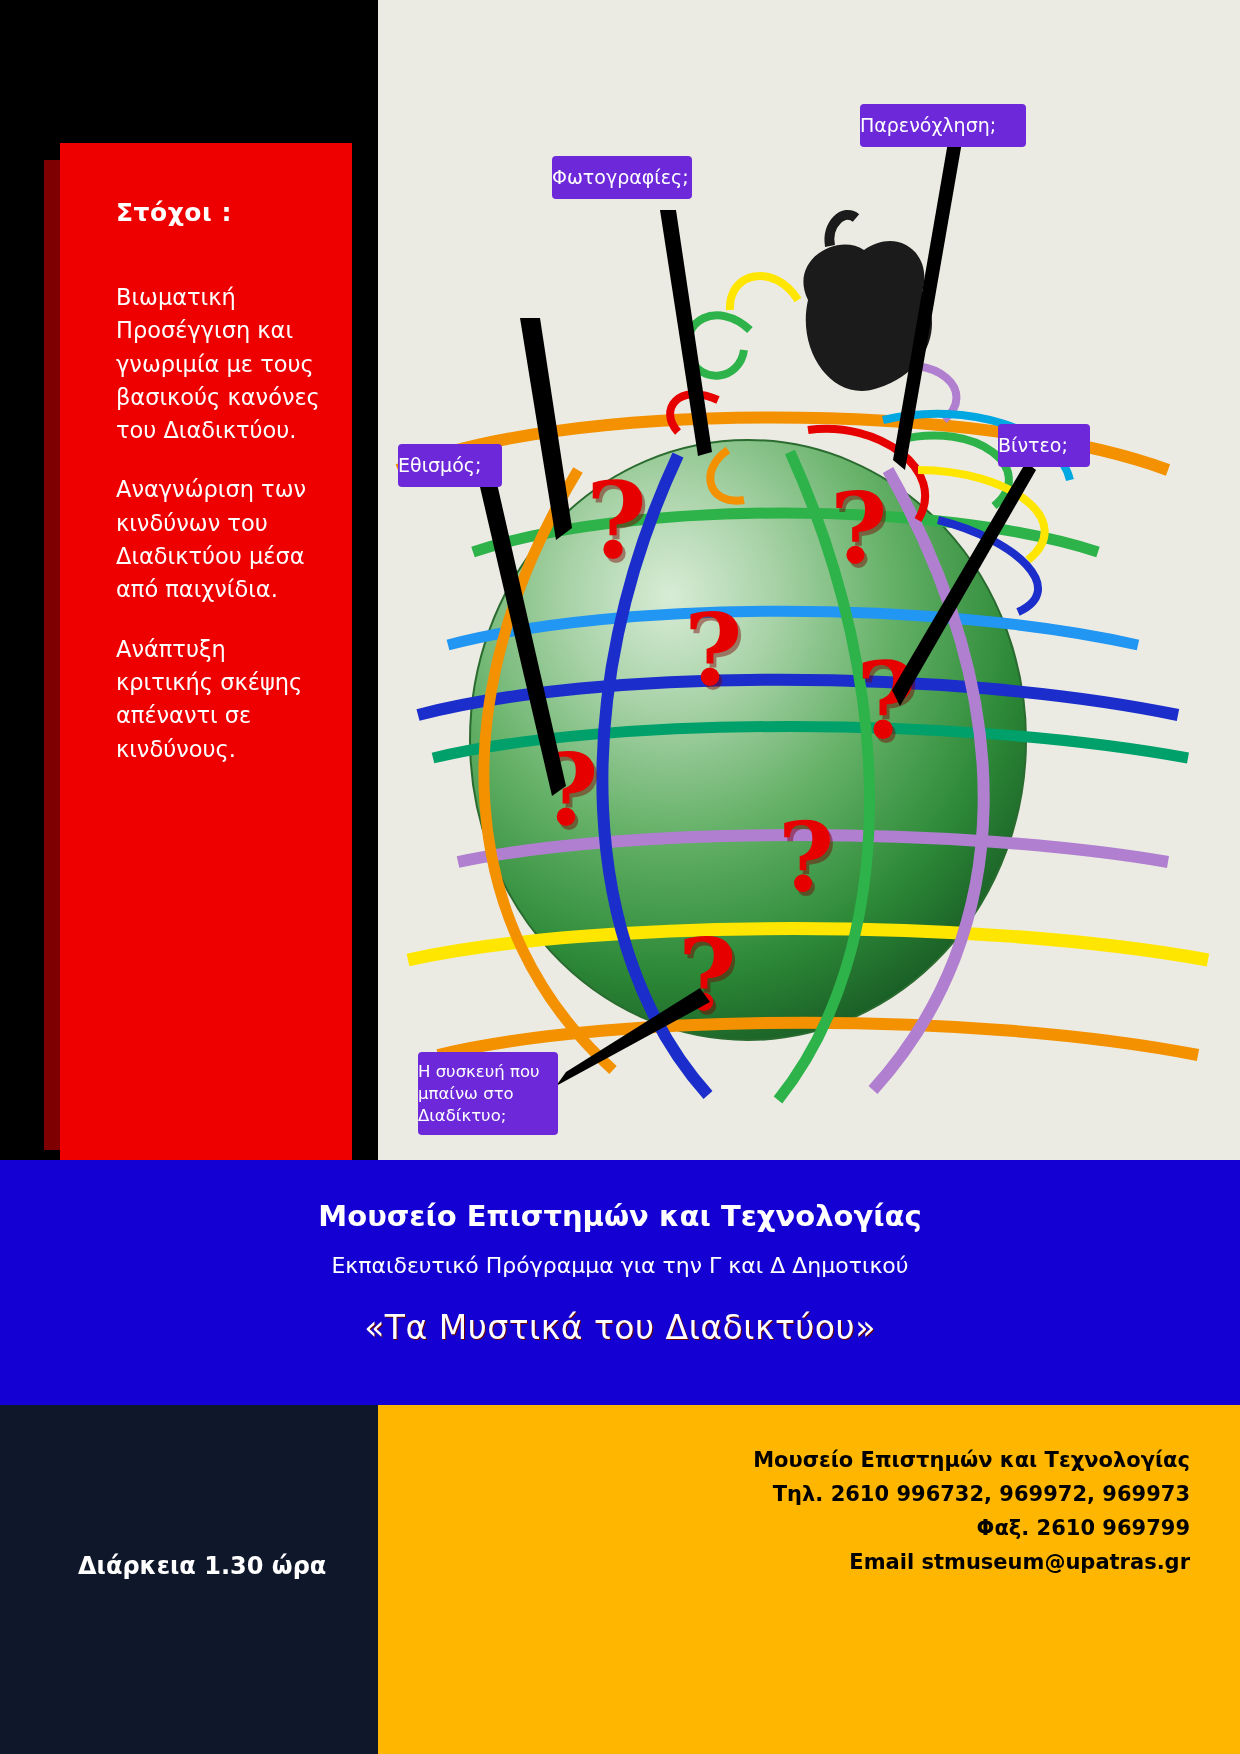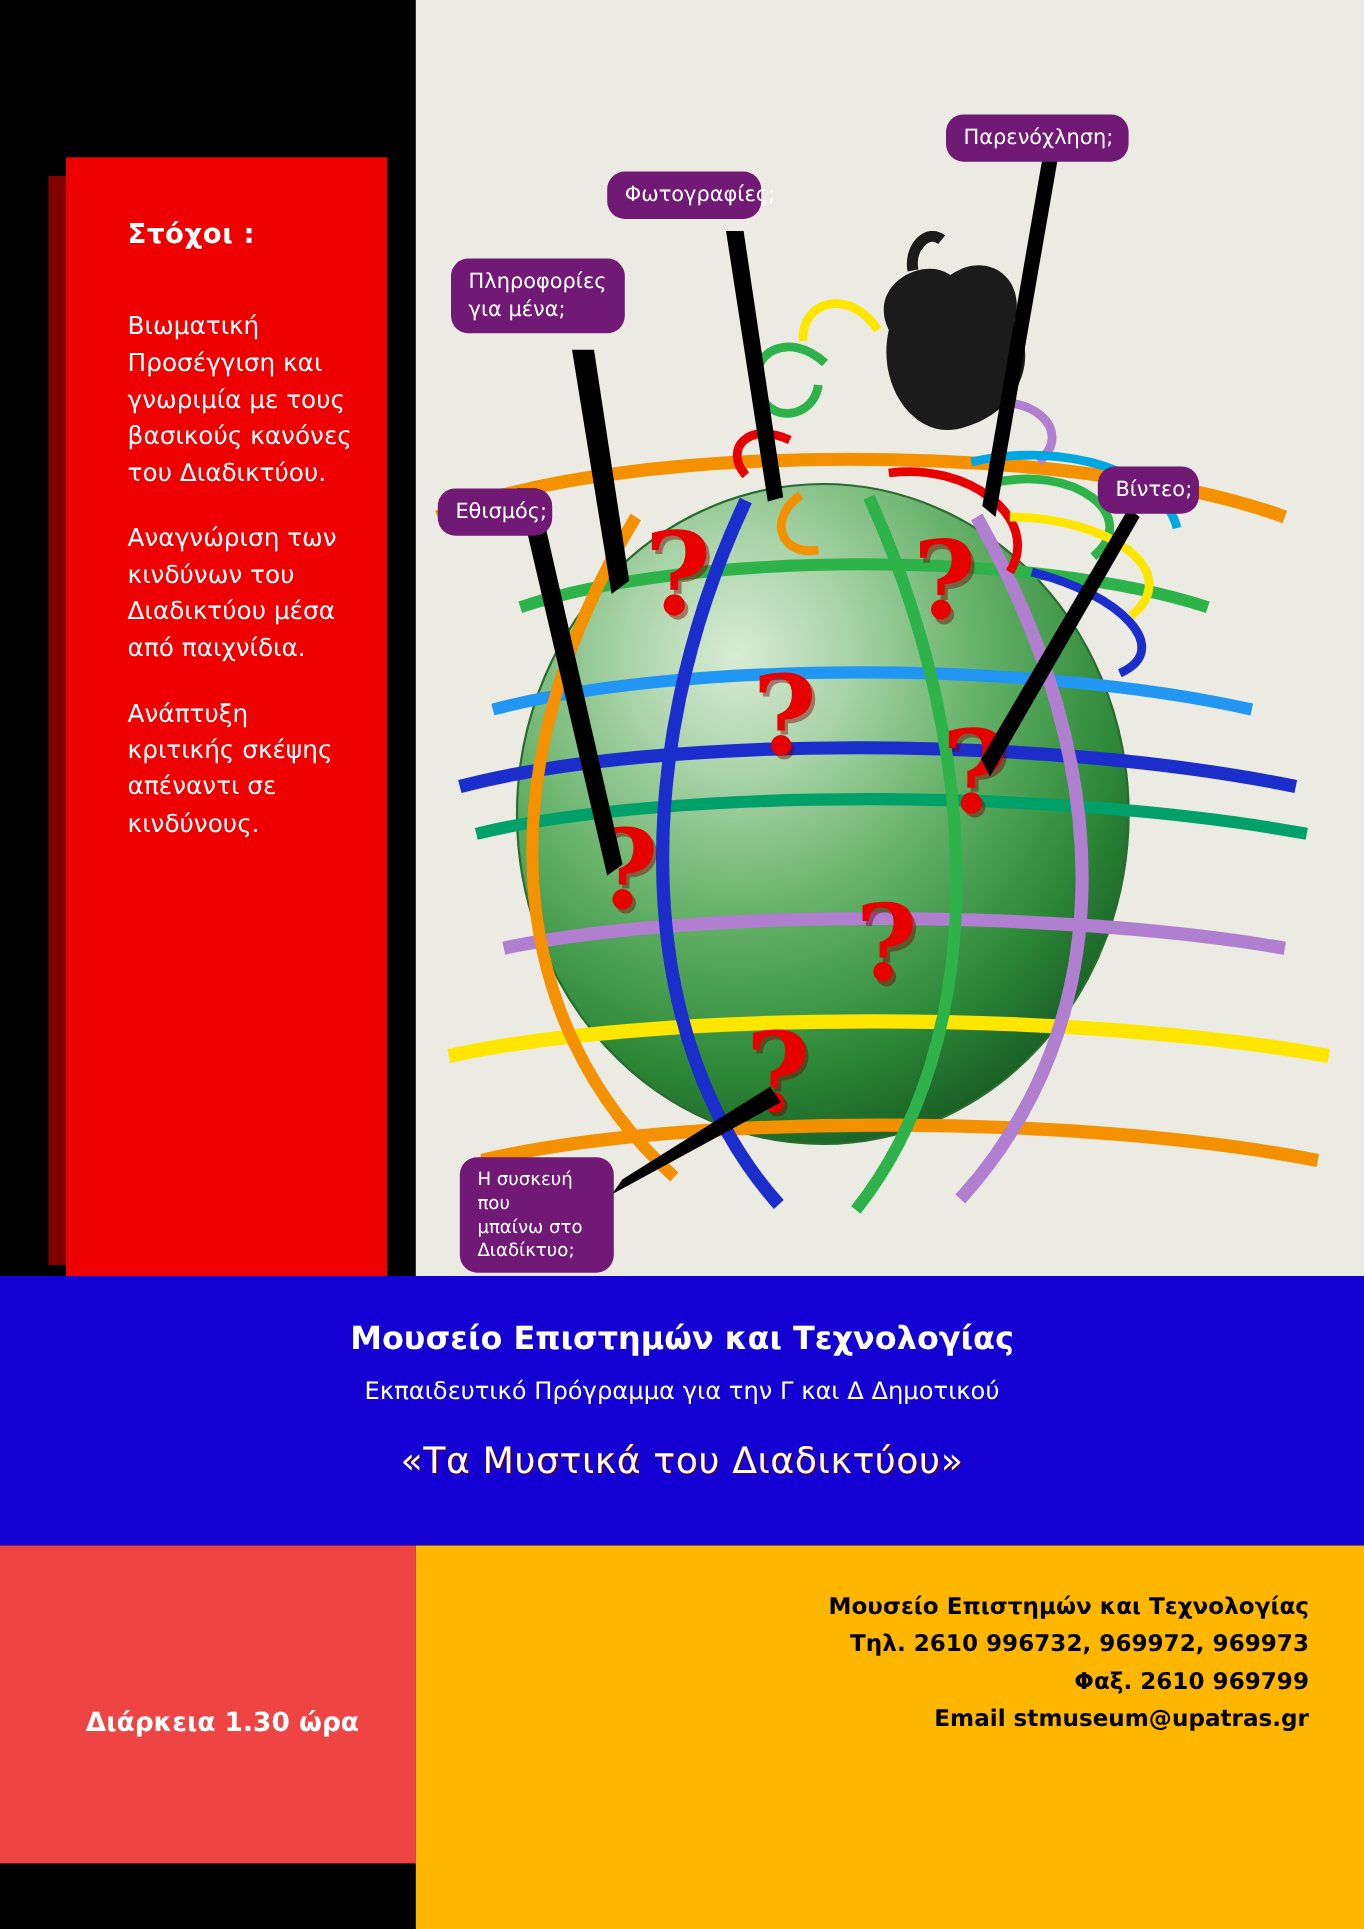--- a/index.html
+++ b/index.html
@@ -76,24 +76,24 @@
     position: absolute;
     color: #e60000;
     font-weight: bold;
     font-family: "DejaVu Serif", "Liberation Serif", serif;
     text-shadow: 3px 4px 0 rgba(120,0,0,.45);
     line-height: 1;
     user-select: none;
   }
   .bubble {
     position: absolute;
-    background: #701a75;
-    color: #ffffff;
-    border-radius: 16px;
-    padding: 9px 16px;
+    background: #6d28d9;
+    color: #ffffff;
+    border-radius: 4px;
+    padding: 9px 0;
     font-size: 19px;
     line-height: 1.32;
     white-space: pre-line;
     box-sizing: border-box;
   }
   .bubble.small { font-size: 16.5px; }
 
   
   .blue-band {
     position: absolute;
@@ -119,22 +119,22 @@
     color: #ffffff;
     margin-top: 30px;
     letter-spacing: .5px;
     text-shadow: 1px 1px 0 #6a0000;
   }
 
   
   .bottom-left {
     position: absolute;
     left: 0; top: 1405px;
-    width: 378px; height: 289px;
-    background: #ef4444;
+    width: 378px; height: 349px;
+    background: #0f172a;
     color: #ffffff;
   }
   .bottom-left .duration {
     position: absolute;
     left: 78px; top: 147px;
     font-size: 24px;
     font-weight: bold;
   }
   .bottom-right {
     position: absolute;
@@ -218,22 +218,20 @@
     <polygon points="948,142 962,142 905,470 893,460" fill="#000"></polygon>
     <polygon points="660,210 676,210 712,452 698,456" fill="#000"></polygon>
     <polygon points="520,318 540,318 572,528 556,540" fill="#000"></polygon>
     <polygon points="470,444 488,444 566,786 552,796" fill="#000"></polygon>
     <polygon points="1026,462 1036,470 900,706 892,690" fill="#000"></polygon>
     <polygon points="556,1086 566,1072 700,988 710,1002" fill="#000"></polygon>
   </svg>
 
   <div class="bubble" style="left:860px; top:104px; width:166px;">Παρενόχληση;</div>
   <div class="bubble" style="left:552px; top:156px; width:140px;">Φωτογραφίες;</div>
-  <div class="bubble" style="left:410px; top:235px; width:158px;">Πληροφορίες
-για μένα;</div>
   <div class="bubble" style="left:398px; top:396px; width:104px;margin-top:48px;">Εθισμός;</div>
   <div class="bubble" style="left:998px; top:424px; width:92px;">Βίντεο;</div>
   <div class="bubble small" style="left:418px; top:1052px; width:140px;">Η συσκευή που
 μπαίνω  στο
 Διαδίκτυο;</div>
 
   <div class="red-shadow"></div>
   <div class="red-box">
     <div class="heading">Στόχοι :</div>
     <p>Βιωματική Προσέγγιση και γνωριμία με τους βασικούς κανόνες του Διαδικτύου.</p>

